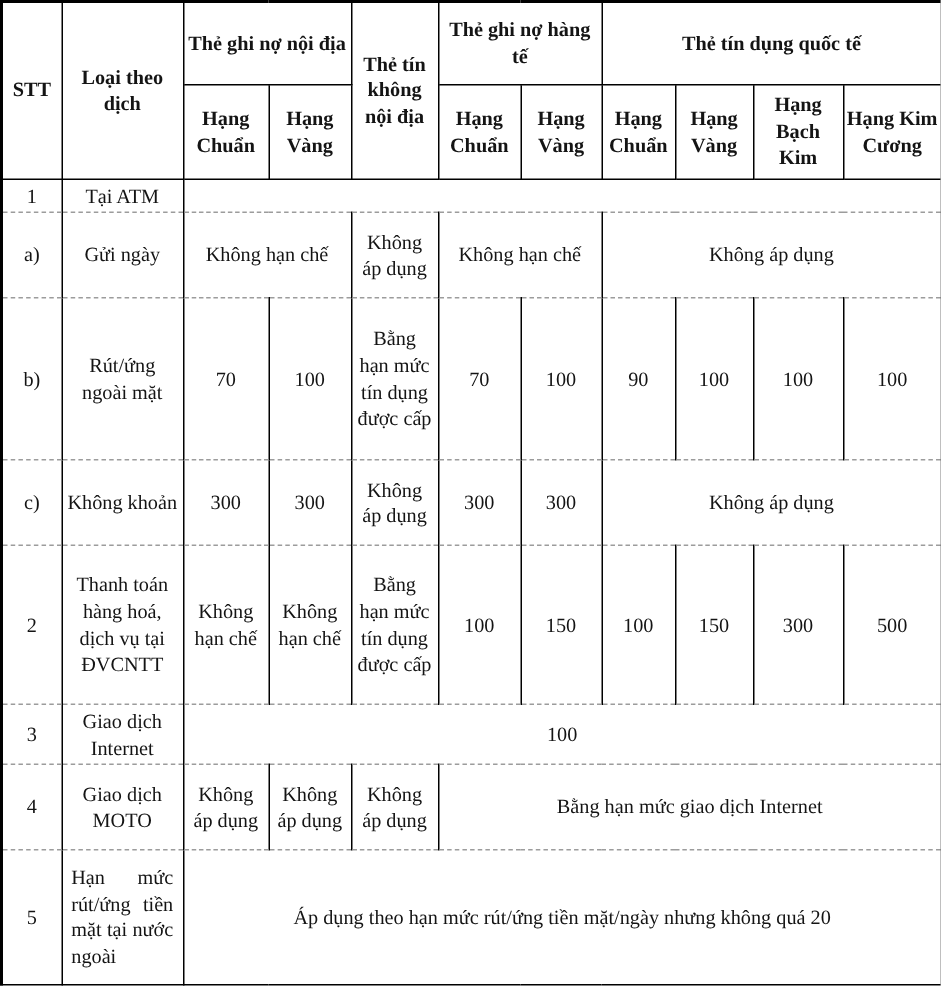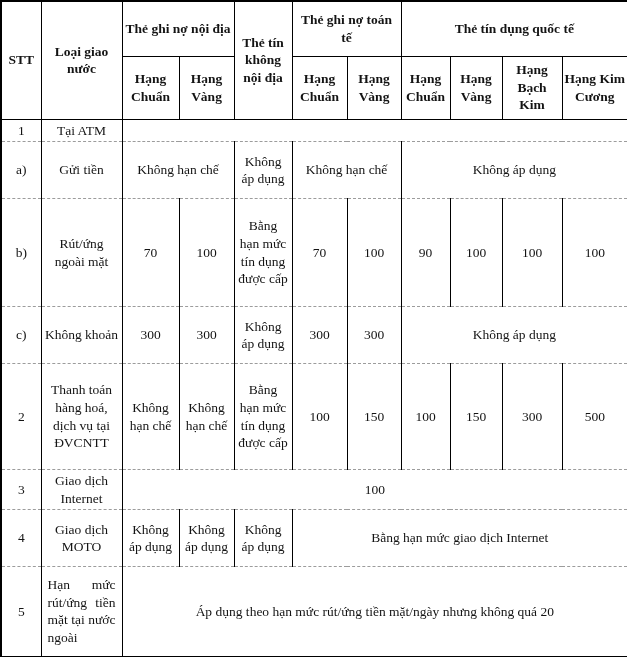--- a/index.html
+++ b/index.html
@@ -75,24 +75,24 @@
         <col style="width:55px">
         <col style="width:54px">
         <col style="width:49px">
       <col style="width:52px">
         <col style="width:60px">
         <col style="width:66px">
     </colgroup>
     <thead>
       <tr class="group-row">
         <th rowspan="2">STT</th>
-        <th rowspan="2">Loại giao nước</th>
+        <th rowspan="2">Loại theo dịch</th>
         <th colspan="2">Thẻ ghi nợ nội địa</th>
         <th rowspan="2">Thẻ tín không nội địa</th>
-        <th colspan="2">Thẻ ghi nợ toán tế</th>
+        <th colspan="2">Thẻ ghi nợ hàng tế</th>
         <th colspan="4">Thẻ tín dụng quốc tế</th>
       </tr>
       <tr class="tier-row">
         <th>Hạng Chuẩn</th>
         <th>Hạng Vàng</th>
         <th>Hạng Chuẩn</th>
         <th>Hạng Vàng</th>
         <th>Hạng Chuẩn</th>
         <th>Hạng Vàng</th>
         <th>Hạng Bạch Kim</th>
@@ -100,21 +100,21 @@
       </tr>
     </thead>
     <tbody>
       <tr class="r0">
         <td>1</td>
         <td>Tại ATM</td>
         <td colspan="9"></td>
       </tr>
       <tr class="r1">
         <td>a)</td>
-        <td>Gửi tiền</td>
+        <td>Gửi ngày</td>
         <td colspan="2">Không hạn chế</td>
         <td>Không áp dụng</td>
         <td colspan="2">Không hạn chế</td>
         <td colspan="4">Không áp dụng</td>
       </tr>
       <tr class="r2">
         <td>b)</td>
         <td>Rút/ứng ngoài mặt</td>
         <td>70</td>
         <td>100</td>

